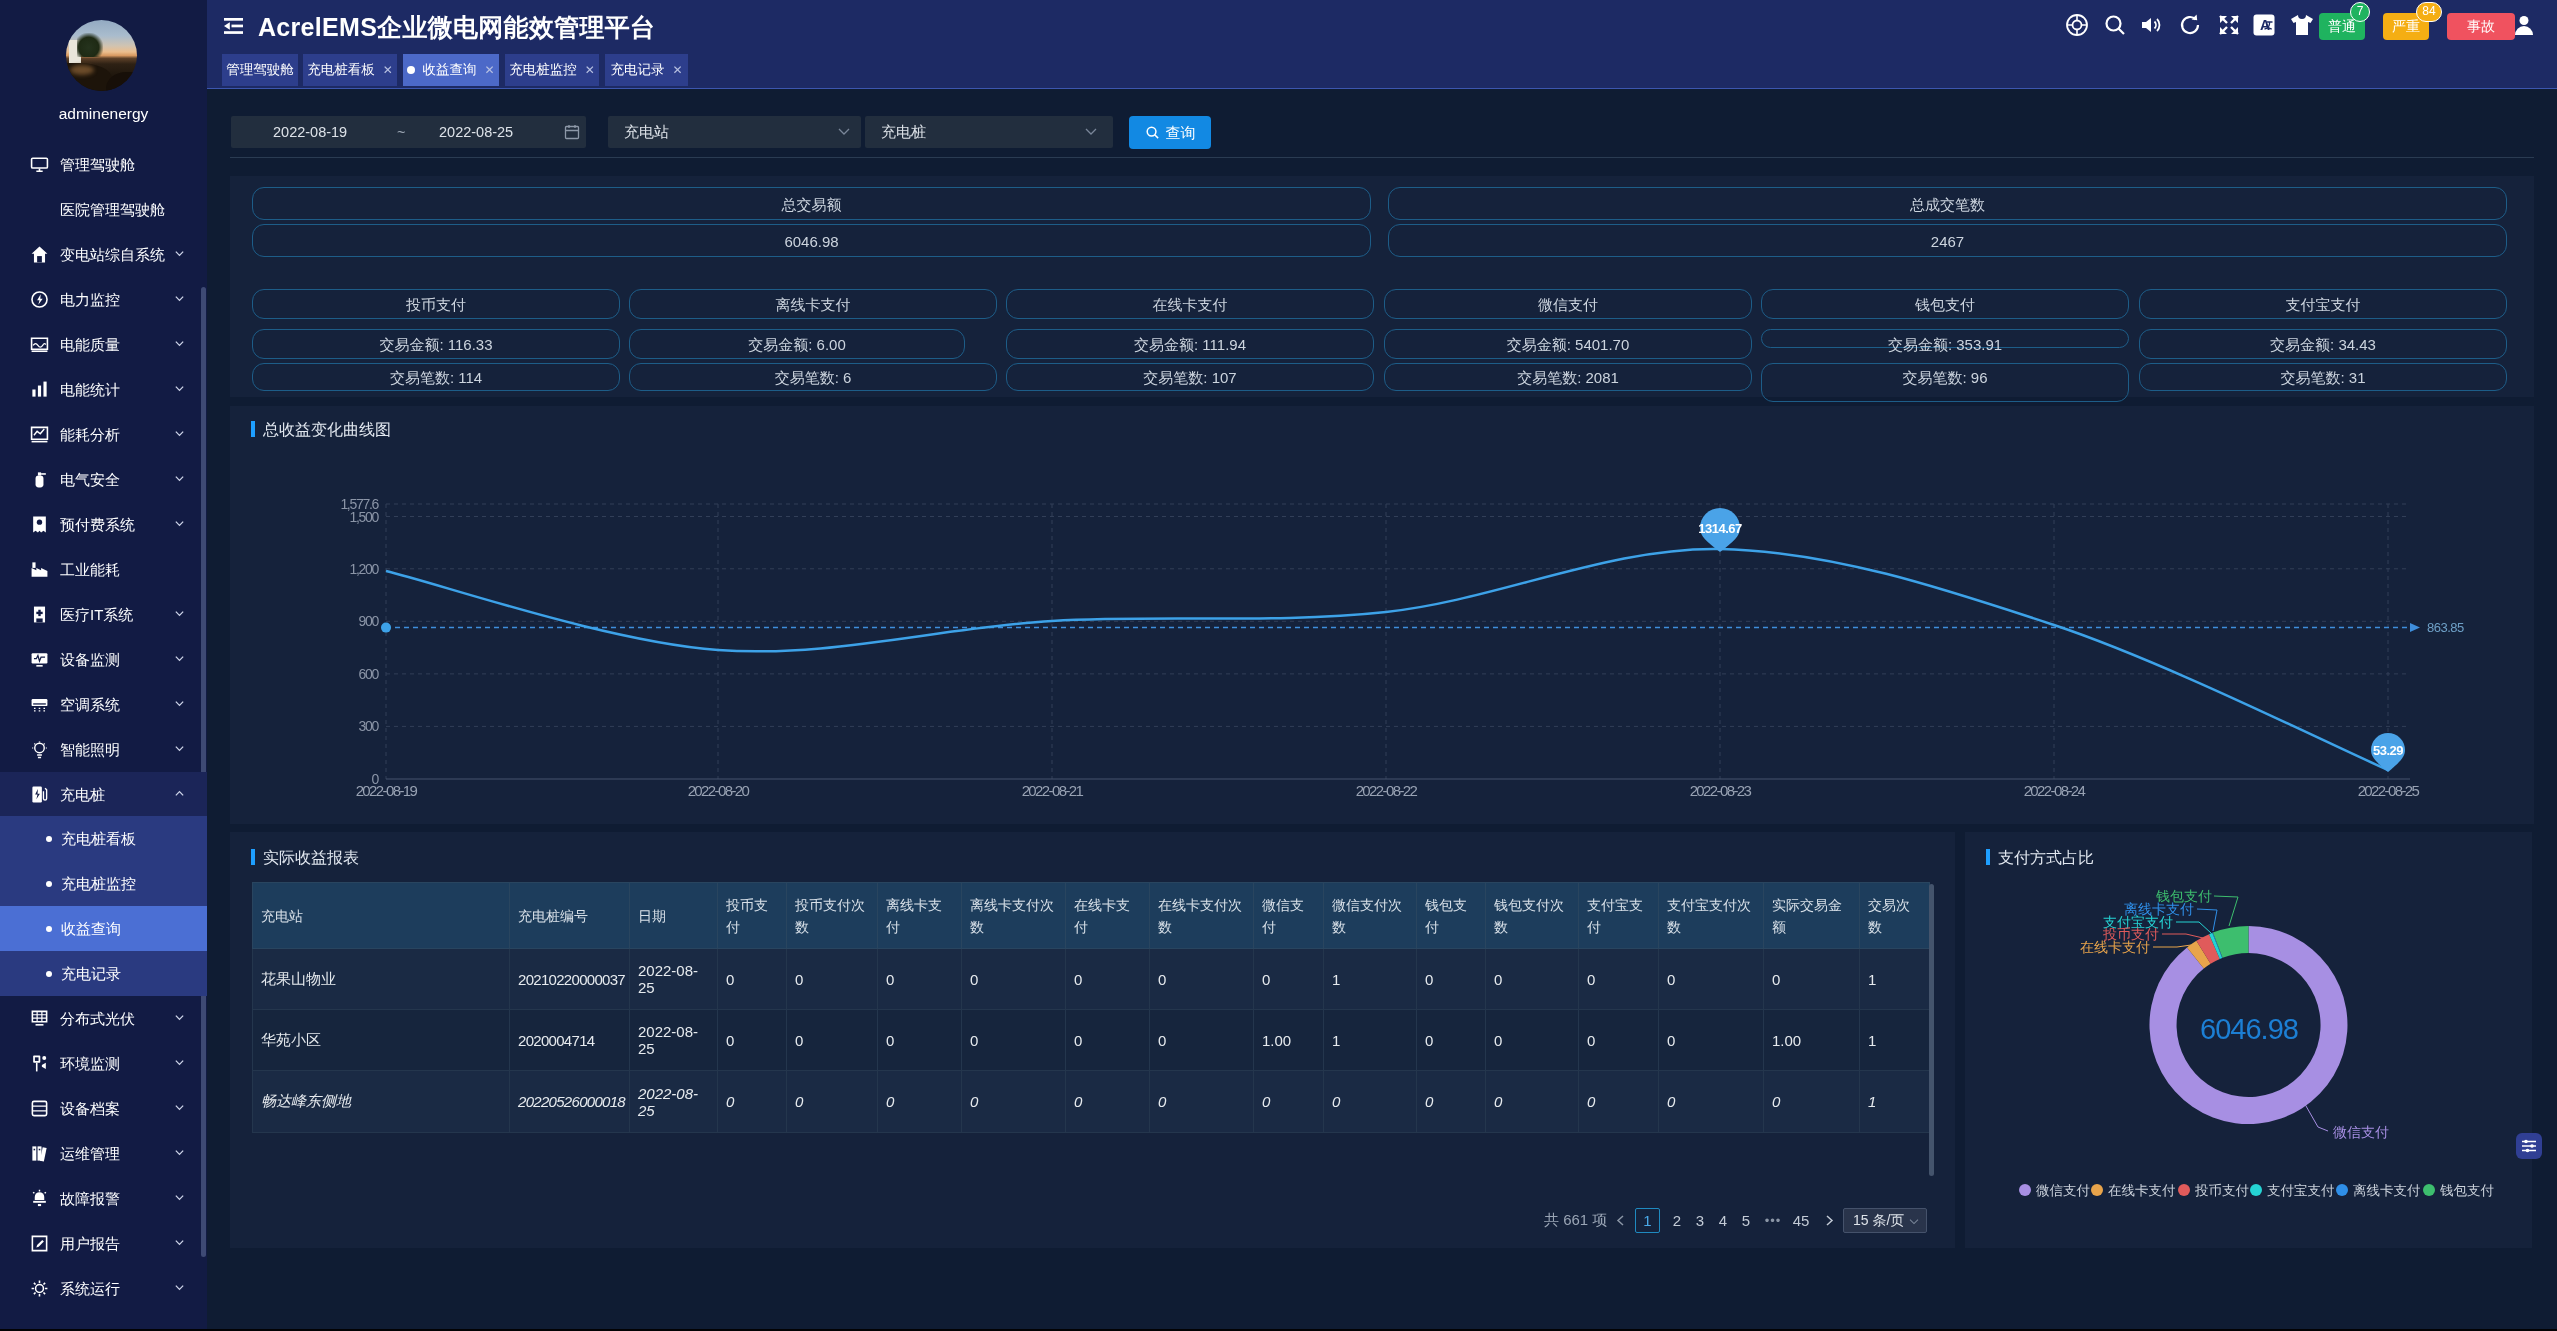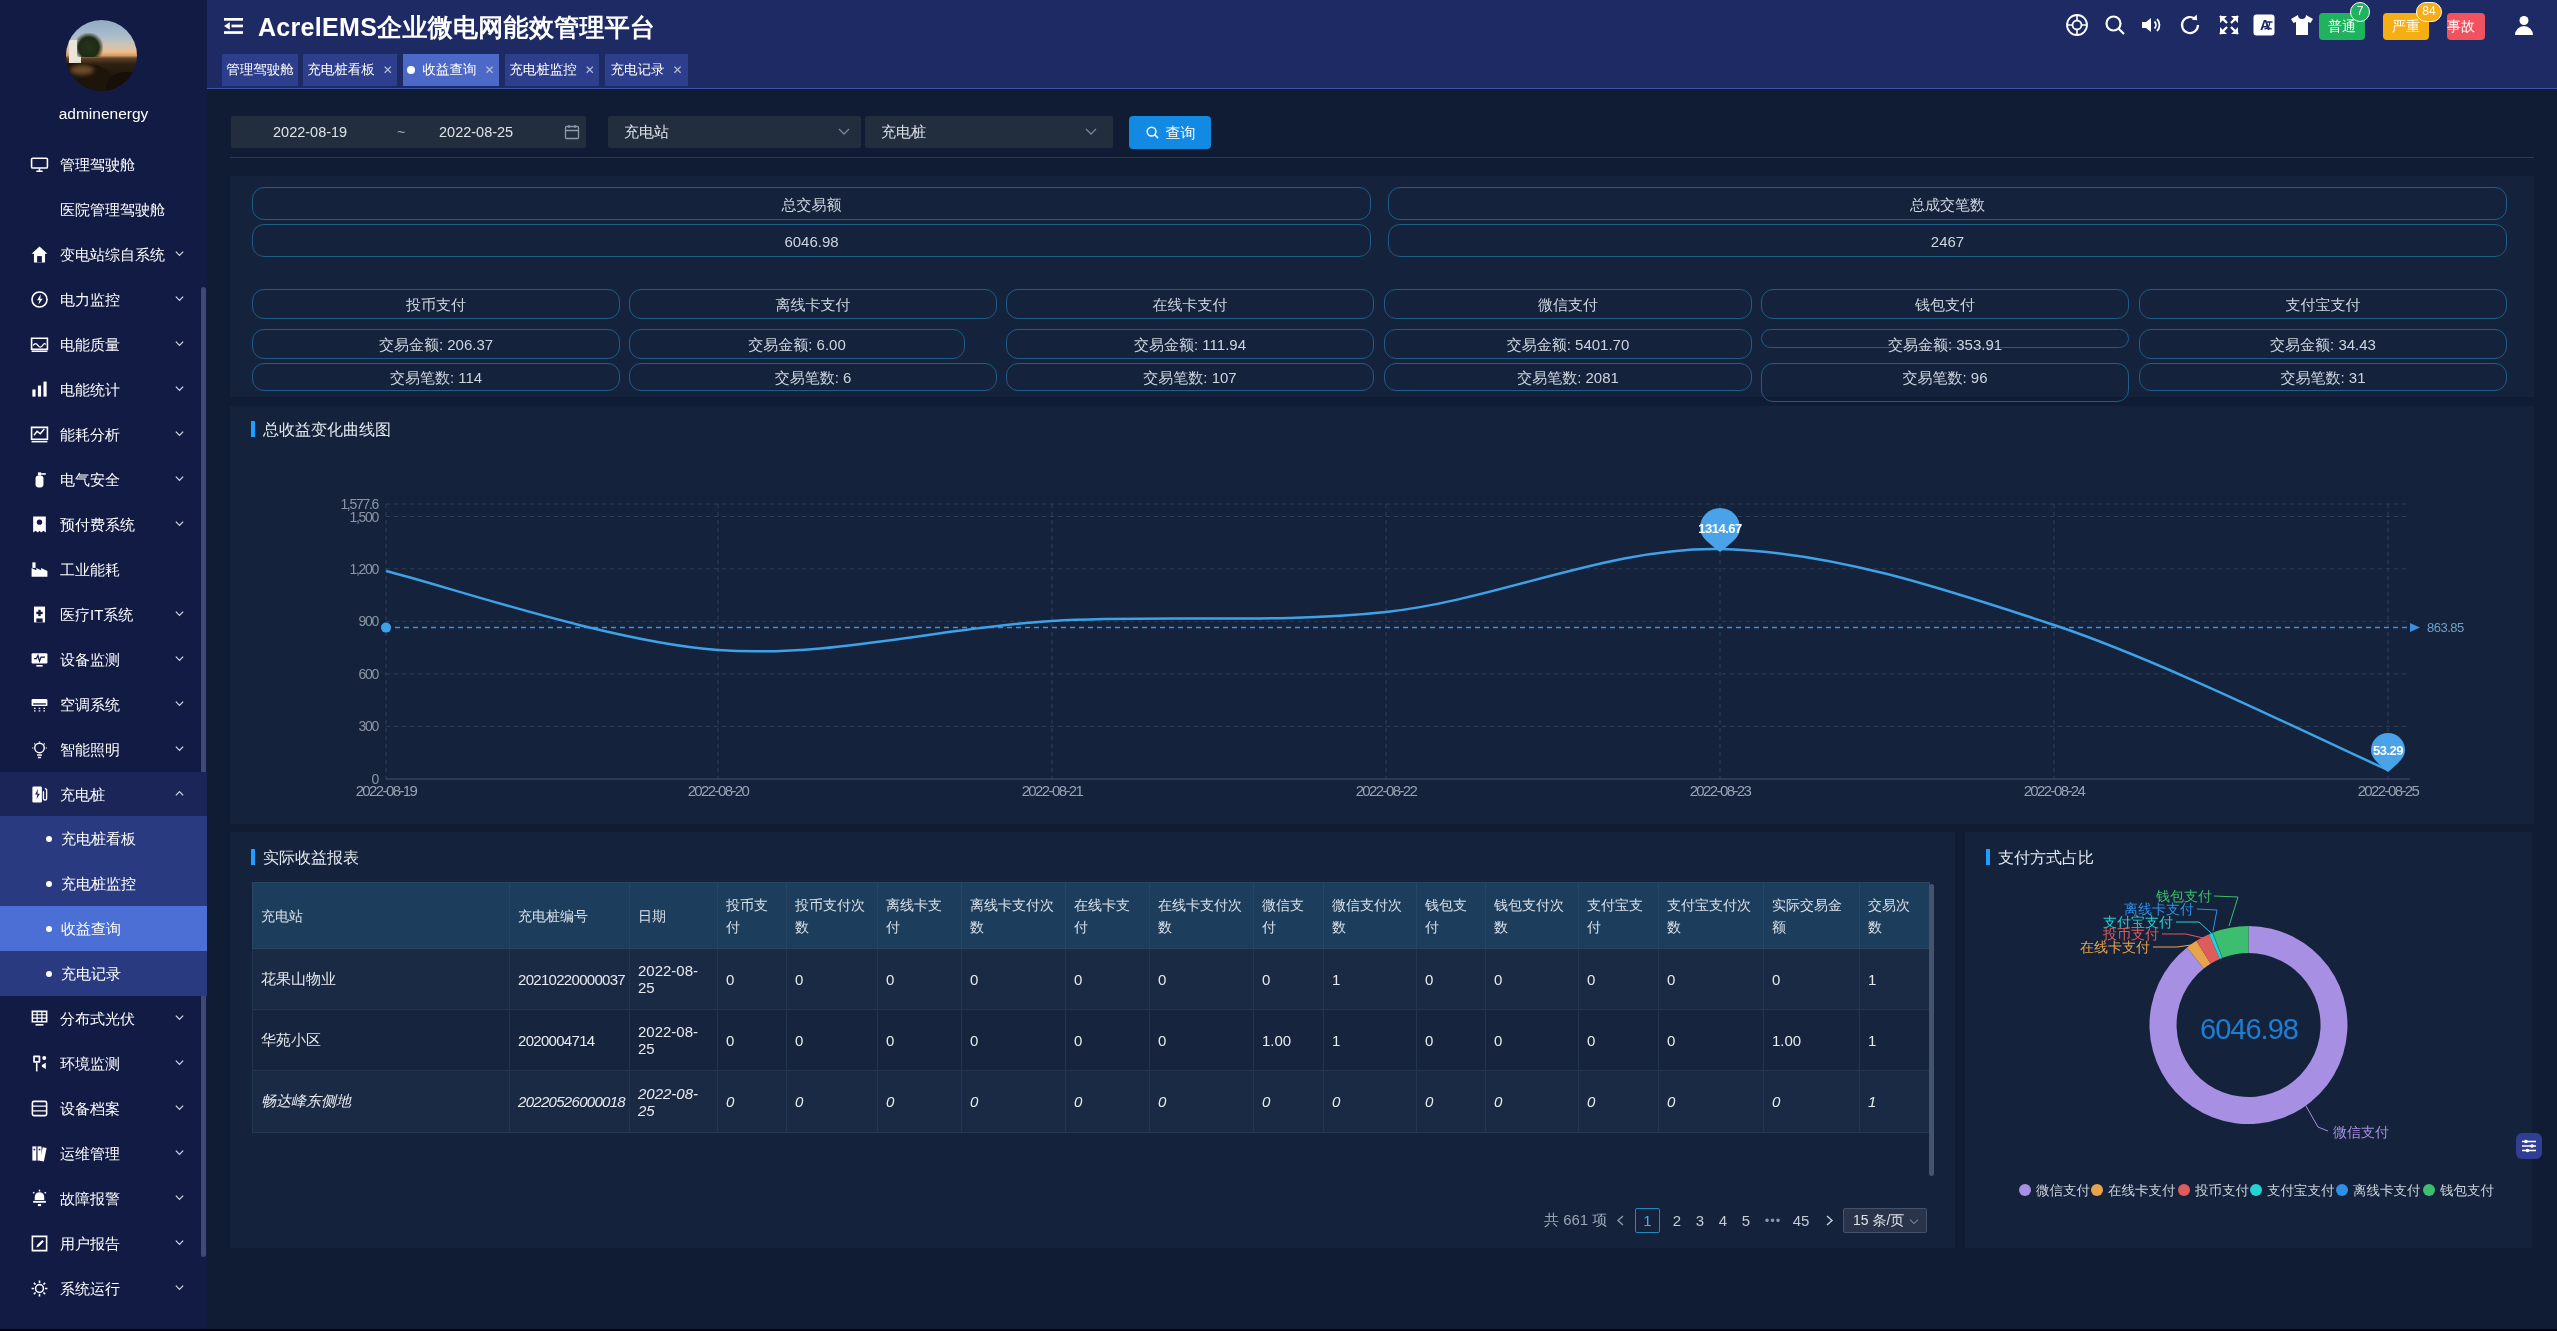--- a/index.html
+++ b/index.html
@@ -334,21 +334,21 @@
       <text x="8" y="17" font-size="14" font-weight="bold" fill="#1d2a64" font-family="Liberation Sans">A</text>
       <path d="M14.5 9h6M17.5 9v1.8a6 6 0 0 1-5 5.2M14.7 10.6a6 6 0 0 0 5 5.4" stroke="#1d2a64" stroke-width="1.3" fill="none"></path>
     </svg>
   <svg class="hico" style="left:2083px;" viewBox="0 0 24 24" fill="#fff">
       <path d="M8 2l-7 4 2.5 4L6 9v13h12V9l2.5 1L23 6l-7-4a4 4 0 0 1-8 0z"></path>
     </svg>
   <div class="abs" style="left:2112px;top:13px;width:46px;height:27px;background:#1fb35f;border-radius:4px;color:#fff;font-size:14px;text-align:center;line-height:27px;">普通</div>
   <div class="abs" style="left:2143px;top:2px;width:20px;height:20px;background:#1fb35f;border:1.5px solid #fff;border-radius:50%;color:#fff;font-size:12px;text-align:center;line-height:17px;">7</div>
   <div class="abs" style="left:2176px;top:13px;width:46px;height:27px;background:#f5ae13;border-radius:4px;color:#fff;font-size:14px;text-align:center;line-height:27px;">严重</div>
   <div class="abs" style="left:2209px;top:2px;width:26px;height:20px;background:#f5ae13;border:1.5px solid #fff;border-radius:10px;color:#fff;font-size:12px;text-align:center;line-height:17px;">84</div>
-  <div class="abs" style="left:2240px;top:13px;width:38px;height:27px;background:#f0525f;border-radius:4px;color:#fff;font-size:14px;text-align:left;line-height:27px;">事故</div>
+  <div class="abs" style="left:2240px;top:13px;width:68px;height:27px;background:#f0525f;border-radius:4px;color:#fff;font-size:14px;text-align:center;line-height:27px;">事故</div>
   <svg class="hico" style="left:2305px;" viewBox="0 0 24 24" fill="#fff">
       <circle cx="12" cy="7.5" r="4.5"></circle>
       <path d="M3 22a9 9 0 0 1 18 0z"></path>
     </svg>
 </div>
 <div id="tabbar">
   <div class="tab" style="left:15px;width:76px;">管理驾驶舱</div>
   <div class="tab" style="left:96px;width:94px;">充电桩看板<span class="x">✕</span></div>
   <div class="tab active" style="left:196px;width:96px;"><span style="display:inline-block;width:8px;height:8px;border-radius:50%;background:#fff;margin-right:7px;"></span>收益查询<span class="x">✕</span></div>
   <div class="tab" style="left:298px;width:94px;">充电桩监控<span class="x">✕</span></div>
@@ -384,21 +384,21 @@
       </svg>查询</div>
   <div class="abs" style="left:230px;top:157px;width:2304px;height:1px;background:#2a3b52;"></div>
 
   <div class="panel" style="left:230px;top:176px;width:2304px;height:221px;"></div>
   <div class="bluebox" style="left:252px;top:187px;width:1119px;height:33px;line-height:33px;">总交易额</div>
   <div class="bluebox" style="left:252px;top:224px;width:1119px;height:33px;line-height:33px;">6046.98</div>
   <div class="bluebox" style="left:1388px;top:187px;width:1119px;height:33px;line-height:33px;">总成交笔数</div>
   <div class="bluebox" style="left:1388px;top:224px;width:1119px;height:33px;line-height:33px;">2467</div>
 
   <div class="bluebox" style="left:252px;top:289px;width:368px;height:30px;line-height:30px;">投币支付</div>
-  <div class="bluebox" style="left:252px;top:329px;width:368px;height:30px;line-height:30px;">交易金额: 206.37</div>
+  <div class="bluebox" style="left:252px;top:329px;width:368px;height:30px;line-height:30px;">交易金额: 116.33</div>
   <div class="bluebox" style="left:252px;top:363px;width:368px;height:28px;line-height:28px;">交易笔数: 114</div>
   <div class="bluebox" style="left:629px;top:289px;width:368px;height:30px;line-height:30px;">离线卡支付</div>
   <div class="bluebox" style="left:629px;top:329px;width:336px;height:30px;line-height:30px;">交易金额: 6.00</div>
   <div class="bluebox" style="left:629px;top:363px;width:368px;height:28px;line-height:28px;">交易笔数: 6</div>
   <div class="bluebox" style="left:1006px;top:289px;width:368px;height:30px;line-height:30px;">在线卡支付</div>
   <div class="bluebox" style="left:1006px;top:329px;width:368px;height:30px;line-height:30px;">交易金额: 111.94</div>
   <div class="bluebox" style="left:1006px;top:363px;width:368px;height:28px;line-height:28px;">交易笔数: 107</div>
   <div class="bluebox" style="left:1384px;top:289px;width:368px;height:30px;line-height:30px;">微信支付</div>
   <div class="bluebox" style="left:1384px;top:329px;width:368px;height:30px;line-height:30px;">交易金额: 5401.70</div>
   <div class="bluebox" style="left:1384px;top:363px;width:368px;height:28px;line-height:28px;">交易笔数: 2081</div>

